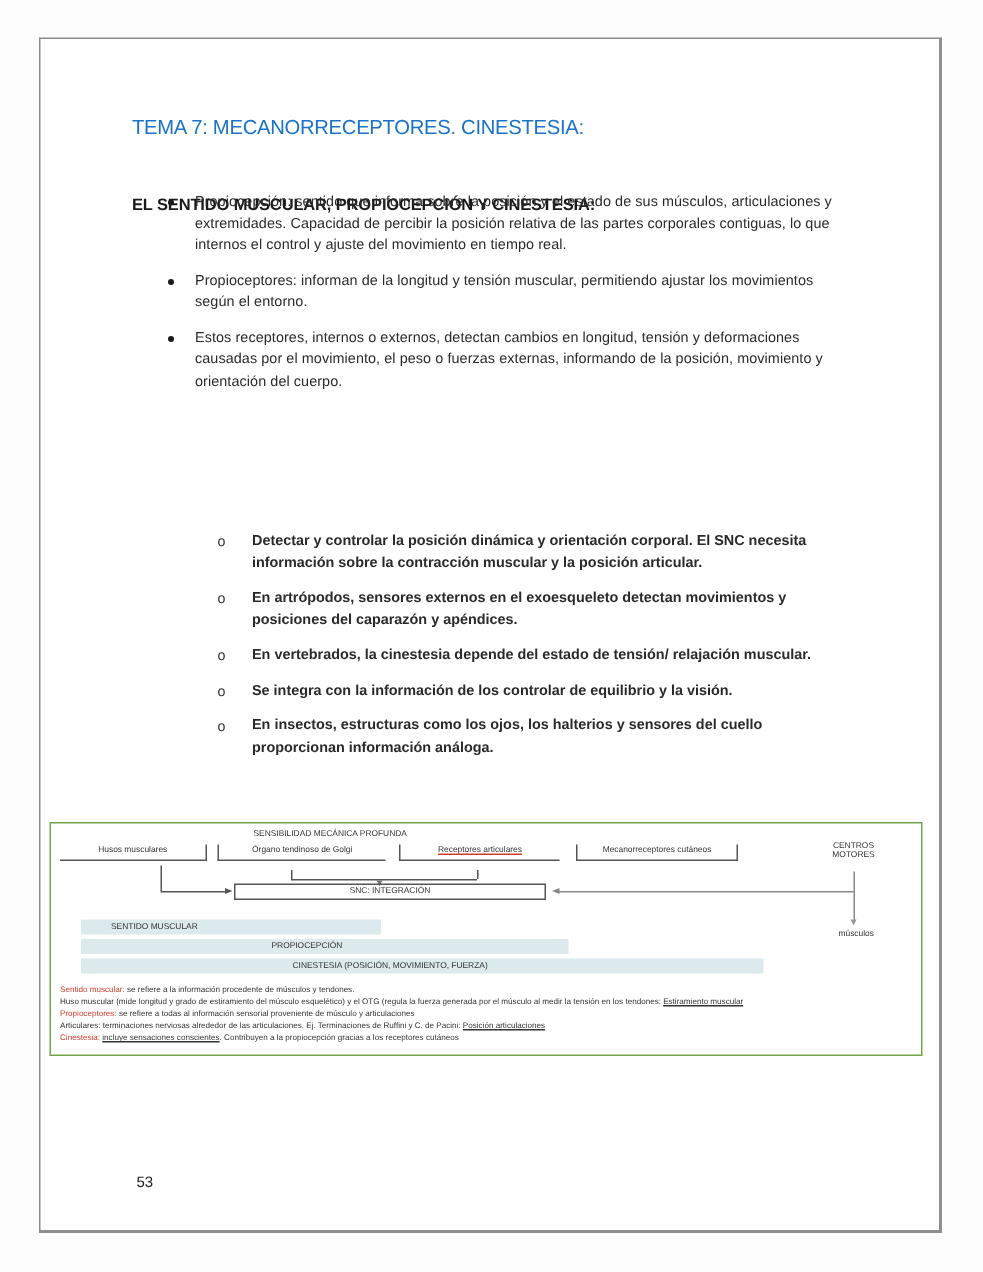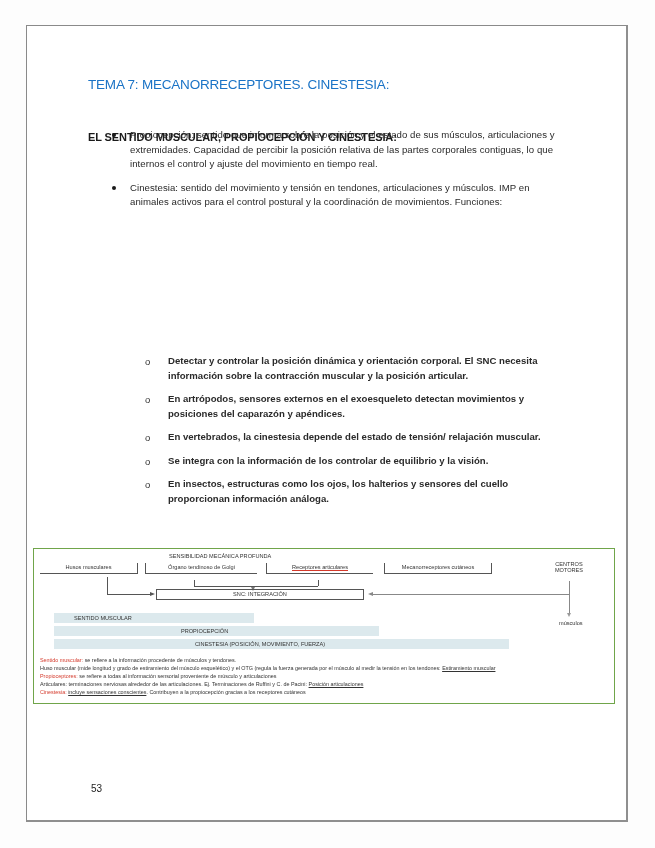--- a/index.html
+++ b/index.html
@@ -85,21 +85,25 @@
 <div class="title">TEMA 7: MECANORRECEPTORES. CINESTESIA:</div>
 <div class="subtitle">EL SENTIDO MUSCULAR, PROPIOCEPCIÓN Y CINESTESIA:</div>
 
 <div class="bullets">
   <div class="bullet">
     <span class="dot"></span>
     <div class="text">Propiocepción: sentido que informa sobre la posición y el estado de sus músculos, articulaciones y extremidades. Capacidad de percibir la posición relativa de las partes corporales contiguas, lo que internos el control y ajuste del movimiento en tiempo real.</div>
   </div>
   <div class="bullet">
     <span class="dot"></span>
-    <div class="text">Cinestesia: sentido del movimiento y tensión en tendones, articulaciones y músculos. IMP en animales activos para el control postural y la coordinación de movimientos. Funciones:</div>
+    <div class="text">Propioceptores: informan de la longitud y tensión muscular, permitiendo ajustar los movimientos según el entorno.</div>
+  </div>
+  <div class="bullet">
+    <span class="dot"></span>
+    <div class="text">Estos receptores, internos o externos, detectan cambios en longitud, tensión y deformaciones causadas por el movimiento, el peso o fuerzas externas, informando de la posición, movimiento y orientación del cuerpo.</div>
   </div>
 </div>
 
 <div class="sub-bullets">
   <div class="sub-bullet">
     <span class="circ">o</span>
     <div class="text">Detectar y controlar la posición dinámica y orientación corporal. El SNC necesita información sobre la contracción muscular y la posición articular.</div>
   </div>
   <div class="sub-bullet">
     <span class="circ">o</span>

